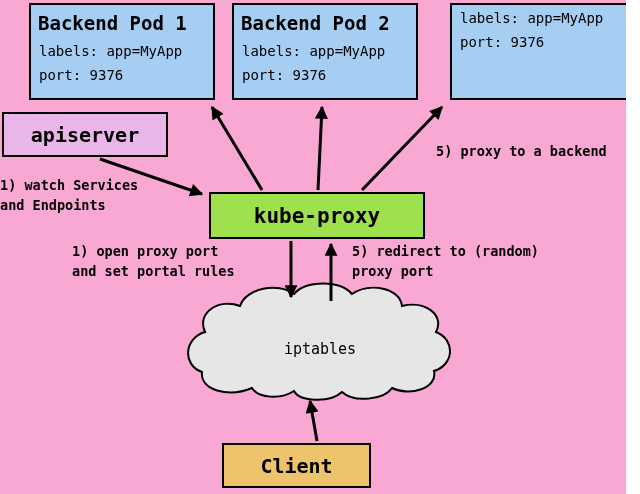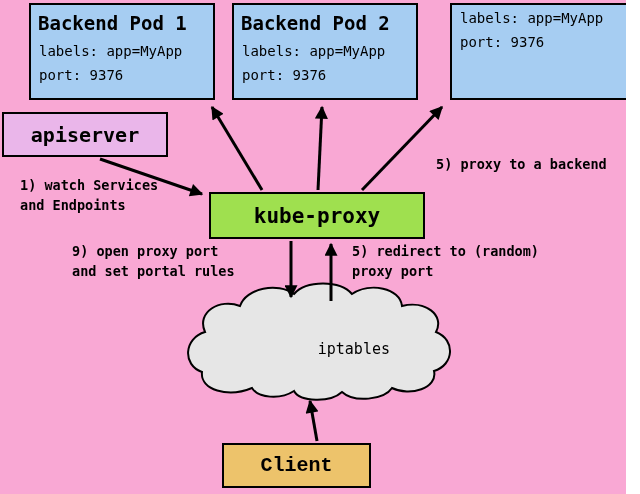--- a/index.html
+++ b/index.html
@@ -45,36 +45,36 @@
   .apiserver{
     left:2px;top:112px;width:166px;height:45px;
     background:#eab6ea;font-size:20px;
   }
   .kubeproxy{
     left:209px;top:192px;width:216px;height:47px;
     background:#9fe04f;font-size:21px;
   }
   .client{
     left:222px;top:443px;width:149px;height:45px;
-    background:#edc36b;font-size:20px;font-family:Liberation Mono, monospace;
+    background:#edc36b;font-size:20px;
   }
   .iptables-label{
     position:absolute;left:250px;top:340px;width:140px;
-    text-align:right;font-size:15px;color:#000;z-index:3;
+    text-align:center;font-size:15px;color:#000;z-index:3;
   }
   .step{
     position:absolute;z-index:3;
     font-size:13.5px;font-weight:bold;color:#000;
     white-space:pre-line;line-height:1.5;
   }
-  .step1{left:20px;top:175px;}
+  .step1{left:0;top:175px;}
   .step2{left:72px;top:241px;}
   .step3{left:330px;top:407px;}
   .step4{left:352px;top:241px;}
-  .step5{left:436px;top:154px;}
+  .step5{left:436px;top:141px;}
 </style>
 </head>
 <body>
 
 <div class="stage">
 
   <svg class="overlay" width="640" height="494" viewBox="0 0 640 494">
     <defs>
       <marker id="ah" viewBox="0 0 10 10" refX="9" refY="5" markerWidth="15" markerHeight="13" orient="auto" markerUnits="userSpaceOnUse">
         <path d="M0,0 L10,5 L0,10 Z" fill="#000"></path>
@@ -132,19 +132,19 @@
   </div>
 
   <div class="box node-label client">
     <span>Client</span>
   </div>
 
   <div class="iptables-label">iptables</div>
 
   <div class="step step1">1) watch Services
 and Endpoints</div>
-  <div class="step step2">9) open proxy port
+  <div class="step step2">1) open proxy port
 and set portal rules</div>
   <div class="step step4">5) redirect to (random)
 proxy port</div>
   <div class="step step5">5) proxy to a backend</div>
 
 </div>
 
 </body></html>

